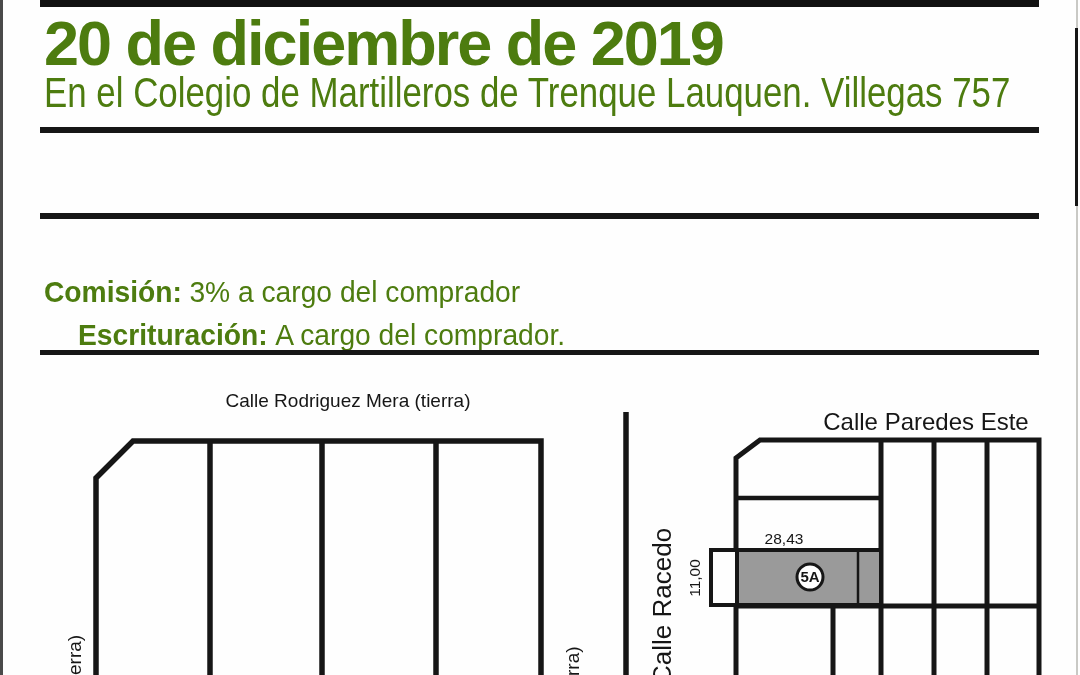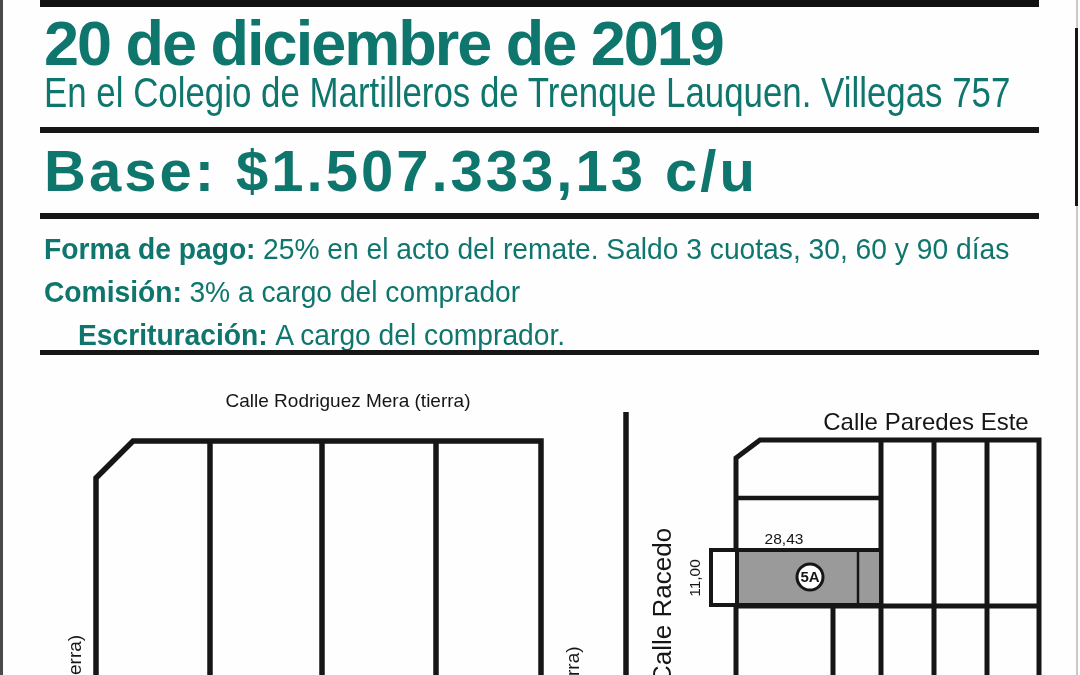--- a/index.html
+++ b/index.html
@@ -1,20 +1,20 @@
 <!DOCTYPE html>
 <html><head>
 <meta charset="utf-8">
 <style>
   html,body{margin:0;padding:0;background:#e8e8e8;}
   .page{
     position:relative;width:1080px;height:675px;margin:0 auto;
     background:#fefefe;overflow:hidden;
     font-family:"Liberation Sans","DejaVu Sans",sans-serif;
-    color:#0f766e;
+    color:#4d7c0f;
   }
   .abs{position:absolute;}
   
   .edge-left{left:0;top:0;width:3px;height:675px;background:#4a4a4a;}
   .edge-right-light{left:1076px;top:0;width:2px;height:675px;background:#c9c9c5;}
   .edge-right-dark{left:1075px;top:28px;width:3px;height:178px;background:#161616;}
   
   .topbar{left:40px;top:0;width:999px;height:7px;background:#111;}
   .rule{left:40px;width:999px;height:6px;background:#161616;}
   .rule-a{top:127px;}
@@ -53,29 +53,23 @@
   <div class="abs date-row">
     <span class="date">20 de diciembre de 2019</span>
   </div>
 
   <div class="abs venue">
     <span class="squeeze">En el Colegio de Martilleros de Trenque Lauquen. Villegas 757</span>
   </div>
 
   <div class="abs rule rule-a"></div>
 
-  <div class="abs base-line">Base: $1.507.333,13 c/u</div>
 
   <div class="abs rule rule-b"></div>
 
-  <div class="abs term term-1">
-    <span class="tline">
-      <b>Forma de pago:</b><span>25% en el acto del remate. Saldo 3 cuotas, 30, 60 y 90 días</span>
-    </span>
-  </div>
   <div class="abs term term-2">
     <span class="tline">
       <b>Comisión:</b><span>3% a cargo del comprador</span>
     </span>
   </div>
   <div class="abs term term-3">
     <span class="tline">
       <b>Escrituración:</b><span>A cargo del comprador.</span>
     </span>
   </div>

